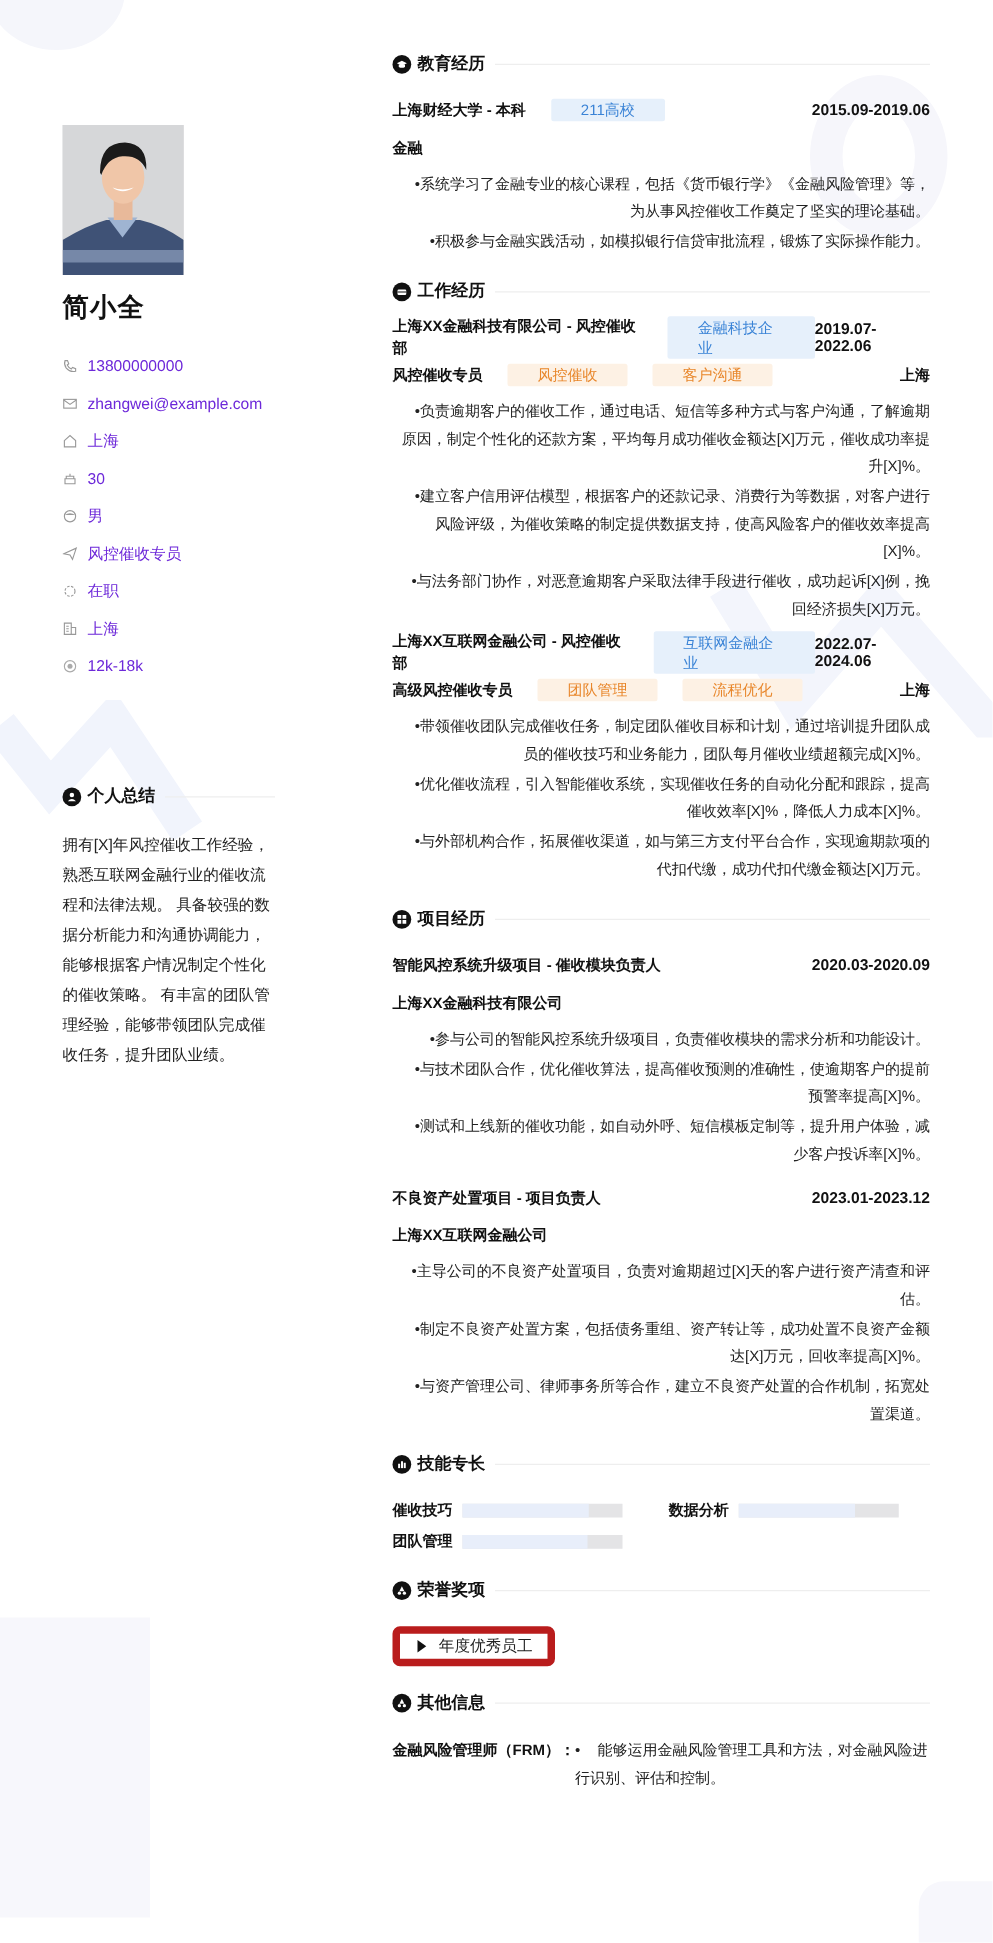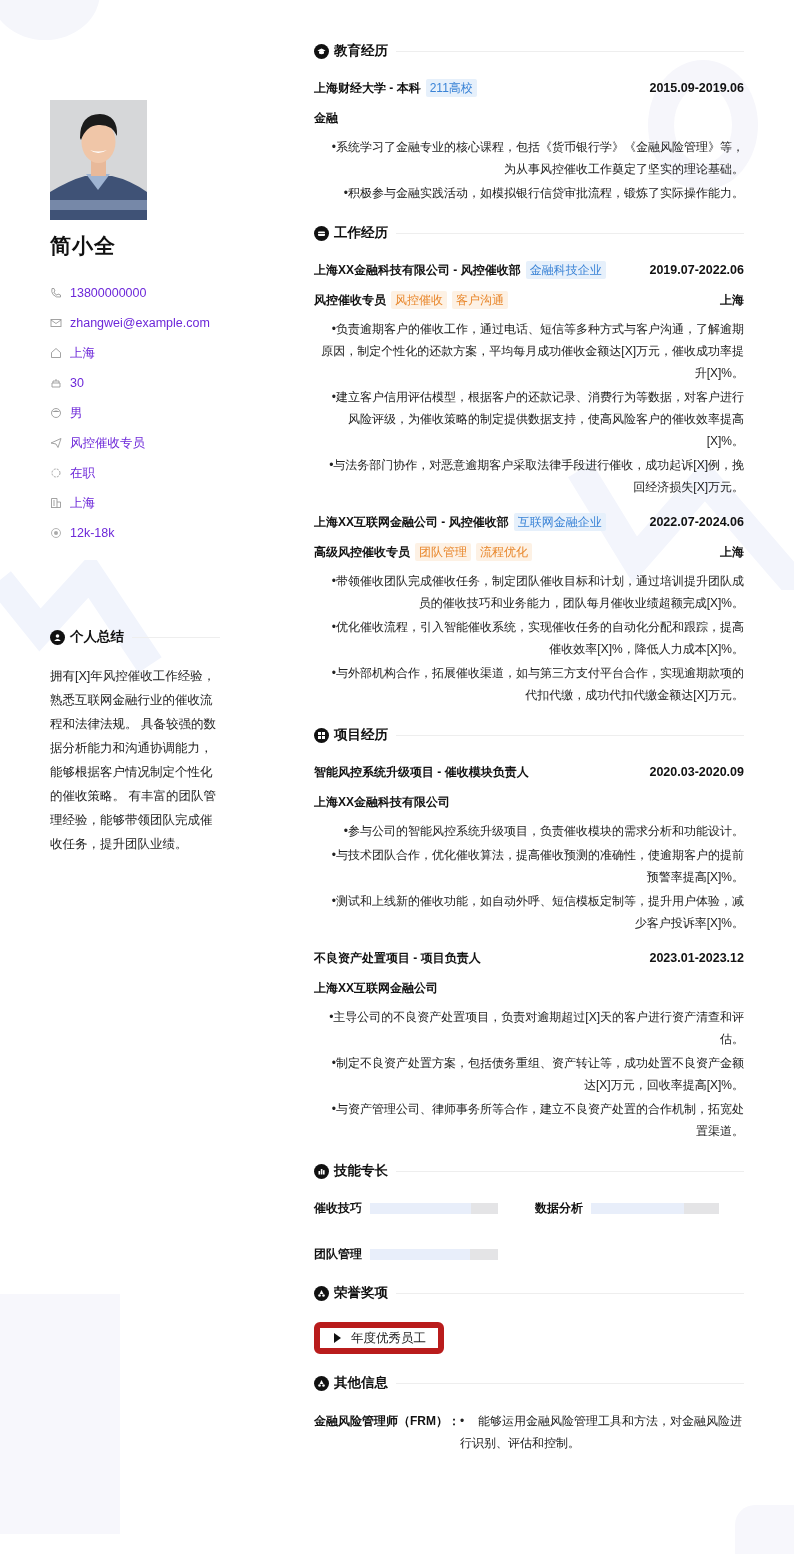--- a/index.html
+++ b/index.html
@@ -25,30 +25,30 @@
   .sec-line { flex: 1; height: 1px; background: #eee; margin-left: 8px; }
   .summary-text { margin-top: 18px; font-size: 12.5px; line-height: 24px; color: #222; width: 168px; }
 
   .main { position: absolute; left: 314px; top: 40px; width: 430px; z-index: 1; }
   .section { margin-bottom: 18px; }
   .sec-head { display: flex; align-items: center; height: 22px; margin-bottom: 16px; }
   .row { display: flex; align-items: center; justify-content: space-between; height: 20px; }
   .row-left { display: flex; align-items: center; }
   .bold { font-weight: bold; font-size: 12px; color: #111; }
   .date { font-weight: bold; font-size: 12.5px; color: #111; }
-  .tag { font-size: 12px; padding: 1px 4px; margin-left: 5px; border-radius: 2px; line-height: 16px; }
+  .tag { font-size: 12px; padding: 1px 24px; margin-left: 20px; border-radius: 2px; line-height: 16px; }
   .tag-blue { background: #e6f0fb; color: #3a83d6; }
   .tag-orange { background: #fdf1e4; color: #e8862a; }
   .sub { margin-top: 10px; }
   .bullets { margin-top: 8px; text-align: right; }
   .bullet { font-size: 12px; line-height: 22px; color: #222; margin-bottom: 2px; }
   .bullet .dot { display: inline-block; width: 18px; }
   .entry { margin-bottom: 14px; }
 
-  .skills { display: grid; grid-template-columns: 221px 200px; row-gap: 26px; }
+  .skills { display: grid; grid-template-columns: 221px 200px; row-gap: 5px; }
   .skill { display: flex; align-items: center; height: 20px; }
   .skill-label { font-size: 12px; font-weight: bold; color: #111; width: 56px; }
   .skill-bar { width: 128px; height: 11px; background: #e4e4e6; position: relative; }
   .skill-fill { position: absolute; left: 0; top: 0; bottom: 0; background: #e8eefa; }
 
   .award { display: inline-flex; align-items: center; border: 6px solid #b91c1c; border-radius: 6px; height: 32px; padding: 0 12px 0 14px; font-size: 12.5px; color: #222; margin-top: 2px; }
   .award .tri { width: 0; height: 0; border-left: 7px solid #111; border-top: 5px solid transparent; border-bottom: 5px solid transparent; margin-right: 10px; }
 
   .other { display: flex; margin-top: 4px; }
   .other-label { font-size: 12px; font-weight: bold; color: #111; white-space: nowrap; line-height: 22px; }

